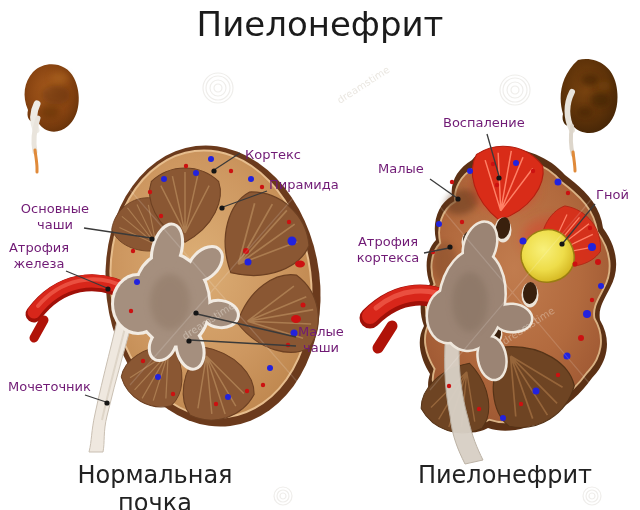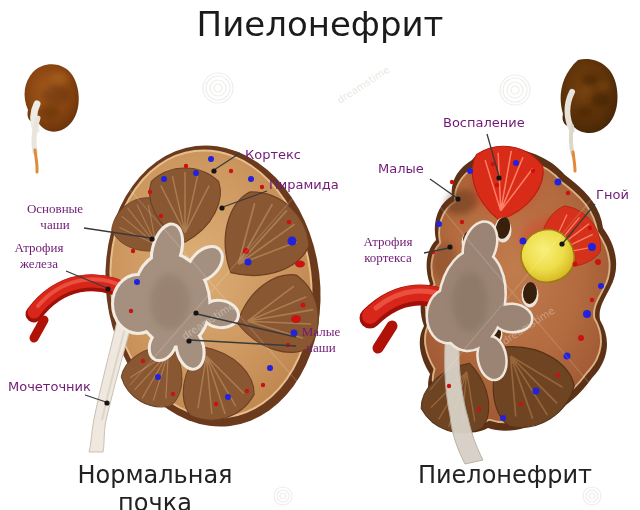--- a/index.html
+++ b/index.html
@@ -1,20 +1,20 @@
 <!DOCTYPE html>
 <html><head>
 <meta charset="utf-8">
 <style>
   html,body{margin:0;padding:0;background:#ffffff;}
   #stage{position:relative;width:640px;height:510px;background:#ffffff;overflow:hidden;
          font-family:"DejaVu Sans",sans-serif;}
   #art{position:absolute;left:0;top:0;width:640px;height:510px;}
   .lbl{position:absolute;font-size:13px;line-height:16px;color:#701a75;white-space:nowrap;}
-  .lbl.center{text-align:center;white-space:normal;font-family:Liberation Serif, serif;}
+  .lbl.center{text-align:center;white-space:normal;}
   .caption{position:absolute;font-size:24px;color:#222;text-align:center;margin-top:8px;}
   #title{position:absolute;left:0;top:4px;width:640px;text-align:center;
          font-size:34px;color:#1b1b1b;}
 </style>
 </head>
 <body>
 
 <div id="stage">
 
 <svg id="art" viewBox="0 0 640 510">

